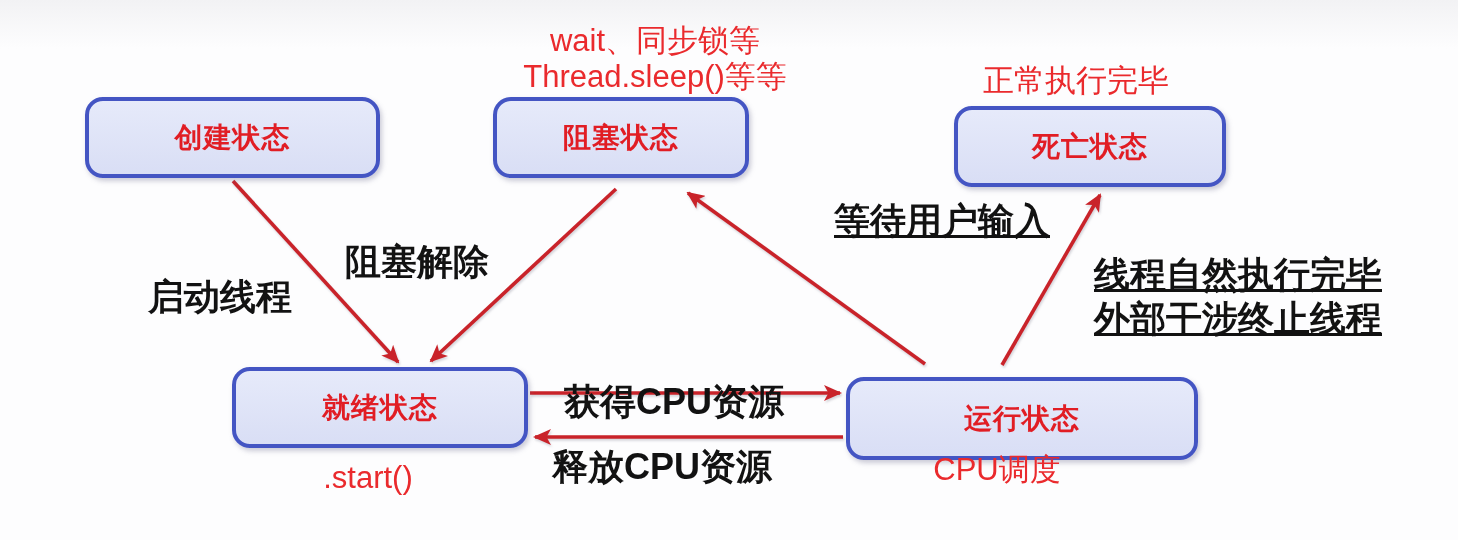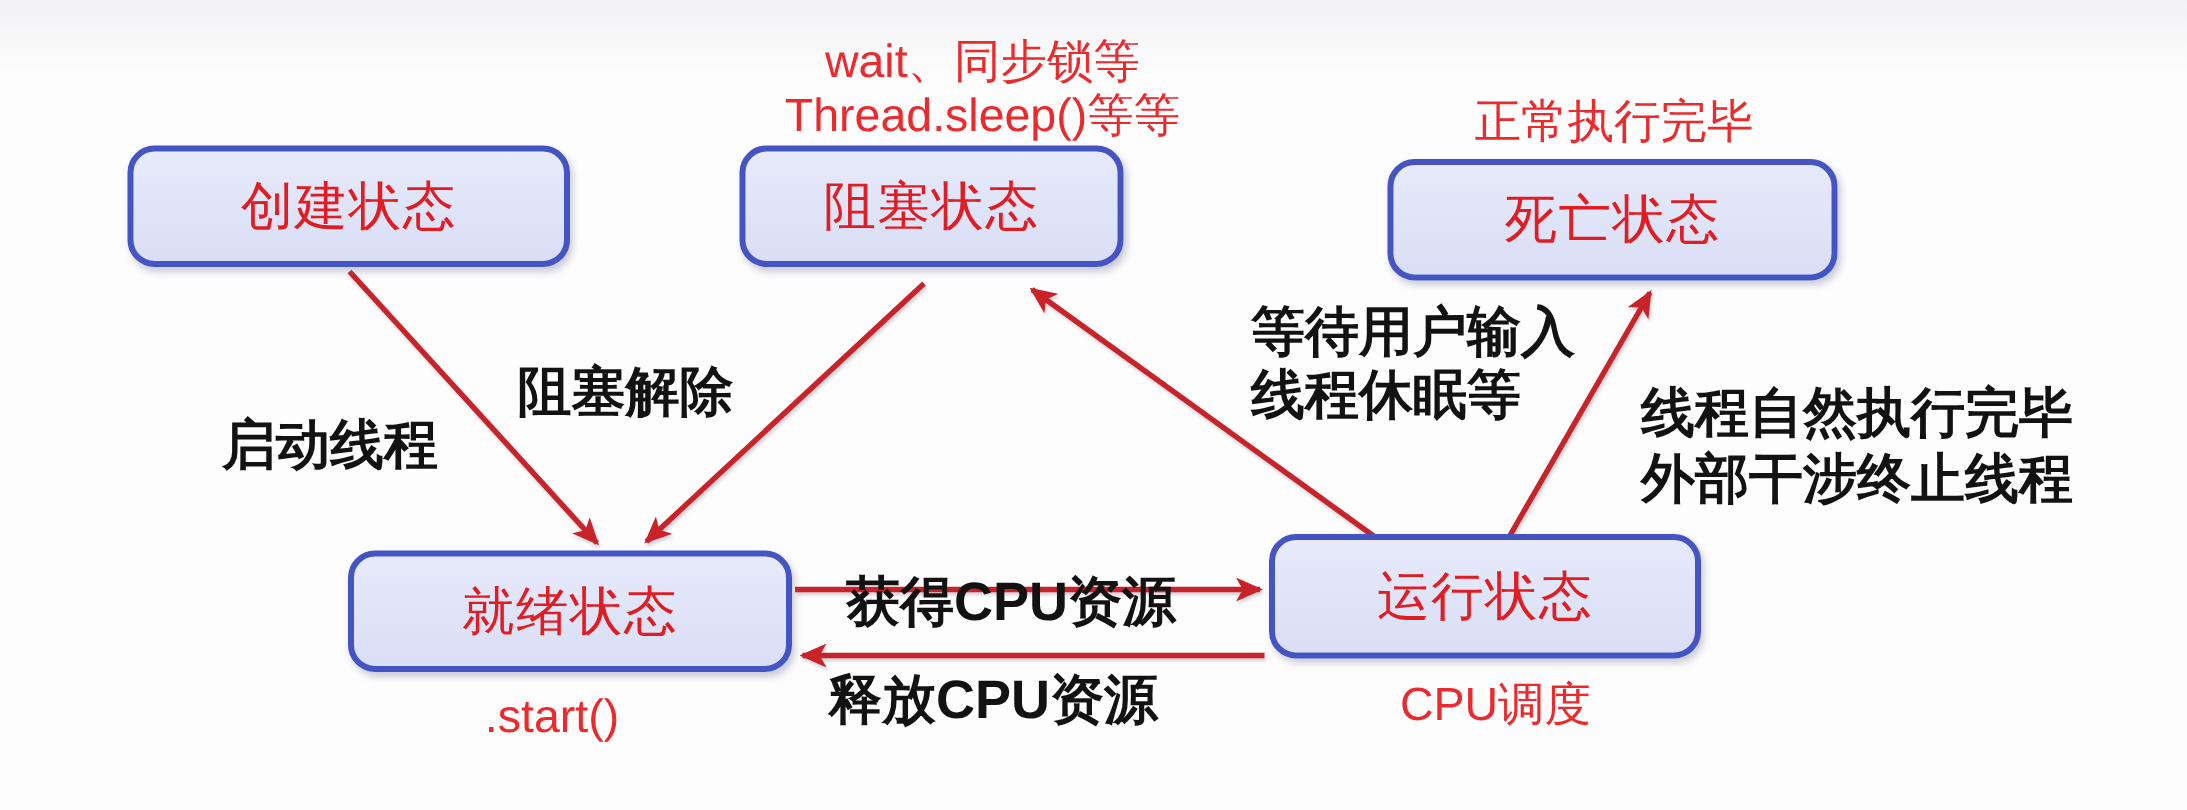--- a/index.html
+++ b/index.html
@@ -32,22 +32,22 @@
     display: flex;
     align-items: center;
     justify-content: center;
     background: linear-gradient(180deg, var(--box-fill-top, #e6eafa) 0%, var(--box-fill, #d9def5) 100%);
     border: 4px solid var(--box-border, #4455c3);
     border-radius: 18px;
     box-shadow: 2px 3px 5px rgba(110,110,140,0.35);
   }
   .state-label {
     color: var(--state-text, #e11d24);
-    font-size: 35px;
-    font-weight: 400;
+    font-size: 28px;
+    font-weight: 700;
     letter-spacing: 1px;
     white-space: nowrap;
   }
   .red-note {
     position: absolute;
     color: var(--annotation-text, #ea2a2d);
     font-size: 31px;
     font-weight: 400;
     white-space: nowrap;
     transform: translate(-50%, -50%);
@@ -70,20 +70,21 @@
     white-space: nowrap;
     transform: translate(-50%, -50%);
   }
   .black-label-block {
     position: absolute;
     color: var(--transition-text, #121212);
     font-size: 36px;
     font-weight: 800;
     white-space: nowrap;
     text-align: left;
+    text-decoration: underline;
   }
 </style>
 </head>
 <body>
 
 <div id="canvas">
 
   <svg id="arrow-layer" viewBox="0 0 1458 540" xmlns="http://www.w3.org/2000/svg">
     <defs>
       <marker id="ah" viewBox="0 0 18 16" markerWidth="18" markerHeight="16" refX="16" refY="8" orient="auto" markerUnits="userSpaceOnUse">
@@ -99,29 +100,29 @@
   </svg>
 
   <div class="state-box" style="left:85px; top:97px; width:295px; height:81px;">
     <span class="state-label">创建状态</span>
   </div>
 
   <div class="state-box" style="left:493px; top:97px; width:256px; height:81px;">
     <span class="state-label">阻塞状态</span>
   </div>
 
-  <div class="state-box" style="left:925px; top:106px; width:300px; height:81px;">
+  <div class="state-box" style="left:954px; top:106px; width:272px; height:81px;">
     <span class="state-label">死亡状态</span>
   </div>
 
   <div class="state-box" style="left:232px; top:367px; width:296px; height:81px;">
     <span class="state-label">就绪状态</span>
   </div>
 
-  <div class="state-box" style="left:846px; top:356px; width:288px; height:83px;">
+  <div class="state-box" style="left:846px; top:377px; width:352px; height:83px;">
     <span class="state-label">运行状态</span>
   </div>
 
 
   <div class="red-note-block" style="left:655px; top:23px;">
     <div>wait、同步锁等</div>
     <div>Thread.sleep()等等</div>
   </div>
 
   <div class="red-note" style="left:1076px; top:81px;font-family:Liberation Serif, serif;">正常执行完毕</div>
@@ -129,21 +130,20 @@
   <div class="red-note" style="left:368px; top:478px;">.start()</div>
 
   <div class="red-note" style="left:997px; top:470px;text-align:right;">CPU调度</div>
 
   <div class="black-label" style="left:220px; top:297px;">启动线程</div>
 
   <div class="black-label" style="left:417px; top:262px;">阻塞解除</div>
 
   <div class="black-label-block" style="left:834px; top:200px; line-height:42px;">
     <div>等待用户输入</div>
-    <div>线程休眠等</div>
   </div>
 
   <div class="black-label-block" style="left:1094px; top:253px; line-height:44px;">
     <div>线程自然执行完毕</div>
     <div>外部干涉终止线程</div>
   </div>
 
   <div class="black-label" style="left:674px; top:363px;margin-top:39px;">获得CPU资源</div>
 
   <div class="black-label" style="left:662px; top:467px;">释放CPU资源</div>

